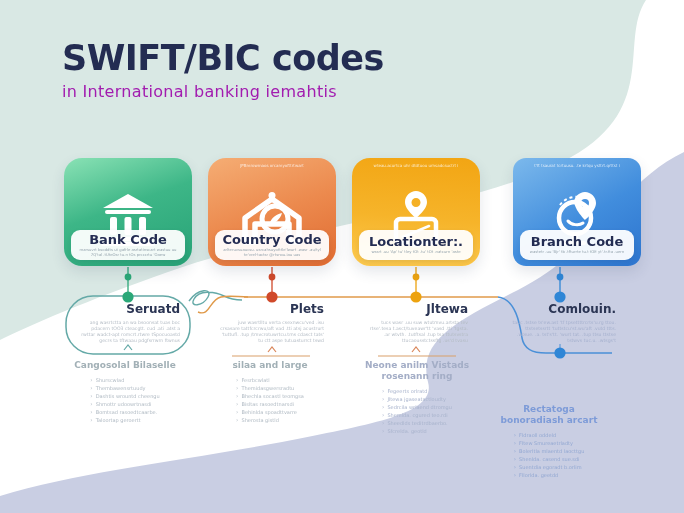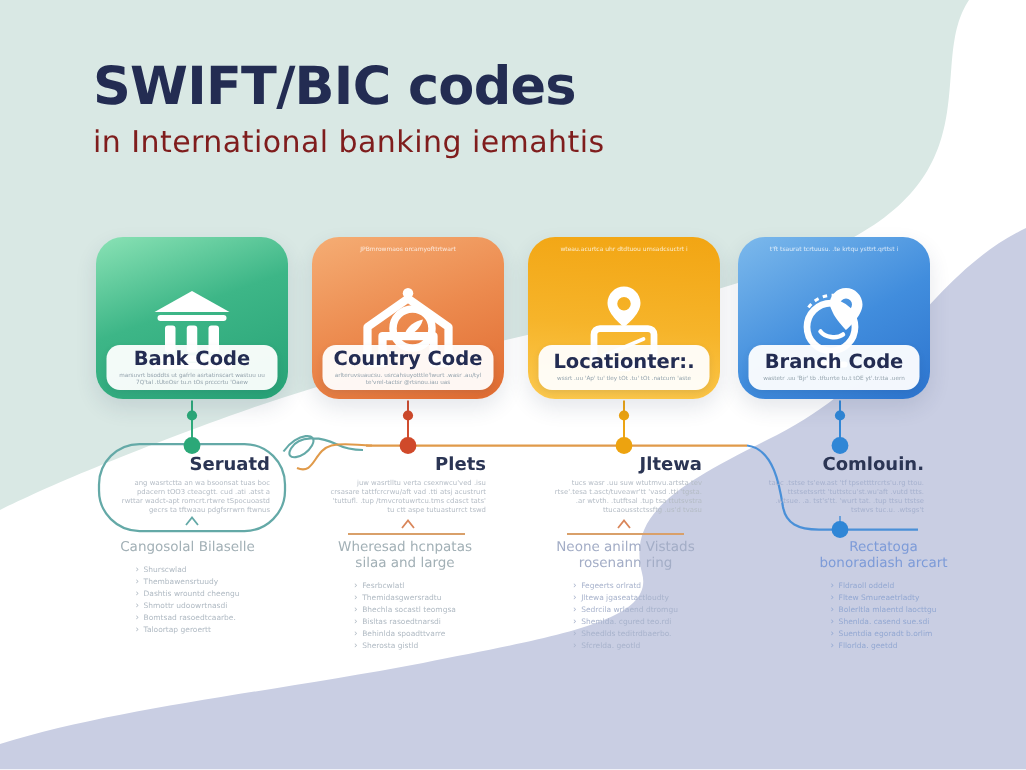--- a/index.html
+++ b/index.html
@@ -11,33 +11,33 @@
   .bg-svg{position:absolute;inset:0;z-index:0;}
   .connector-svg{position:absolute;inset:0;z-index:2;}
 
   
   .header{position:absolute;left:62px;top:38px;z-index:3;}
   .title{
     font-size:35px;font-weight:700;color:#232c52;letter-spacing:-0.5px;
     line-height:40px;
   }
   .subtitle{
-    font-size:20px;color:#7f1d1d;margin-top:4px;letter-spacing:0.3px;
+    font-size:16px;color:#a21caf;margin-top:4px;letter-spacing:0.3px;
   }
 
   
   .card{
     position:absolute;top:158px;width:128px;height:108px;border-radius:18px;
     z-index:3;box-shadow:0 6px 14px rgba(40,60,90,.12);
     display:flex;flex-direction:column;align-items:center;
   }
   .card.c1{left:64px;background:linear-gradient(160deg,#8ae2b5 0%,#3db687 45%,#27a276 100%);}
   .card.c2{left:208px;background:linear-gradient(160deg,#f5ad74 0%,#ec8a4e 50%,#e06b31 100%);}
   .card.c3{left:352px;background:linear-gradient(185deg,#f2a513 0%,#f6b42a 55%,#fcc94e 100%);justify-content:flex-end;}
-  .card.c4{left:492px;background:linear-gradient(150deg,#7cb9ec 0%,#418ddd 55%,#2d74ce 100%);}
+  .card.c4{left:513px;background:linear-gradient(150deg,#7cb9ec 0%,#418ddd 55%,#2d74ce 100%);border-radius:13px;}
   .card-top-text{
     margin-top:5px;padding:0 12px;font-size:4px;line-height:5px;
     color:rgba(255,255,255,.78);text-align:center;min-height:10px;
   }
   .card-icon{flex:1;display:flex;align-items:center;justify-content:center;margin-top:-2px;}
   .card-pill{
     position:absolute;left:7px;right:7px;bottom:6px;height:30px;border-radius:9px;
     background:rgba(255,255,255,.94);box-shadow:0 2px 5px rgba(30,50,80,.10);
     display:flex;flex-direction:column;align-items:center;justify-content:center;
   }
@@ -57,22 +57,22 @@
   .sec2{left:220px;top:303px;width:104px;}
   .sec3{left:364px;top:303px;width:104px;}
   .sec4{left:508px;top:303px;width:108px;}
   .sec4 .sec-body{color:#a6b1ce;}
 
   
   .column{position:absolute;top:360px;width:150px;z-index:3;text-align:center;}
   .col1{left:50px;}
   .col2{left:195px;}
   .col3{left:342px;}
-  .col4{left:514px;}
-  .col-heading{font-size:9px;font-weight:400;line-height:11px;color:#a2b0b6;}
+  .col4{left:474px;margin-top:44px;}
+  .col-heading{font-size:9px;font-weight:700;line-height:11px;color:#a2b0b6;}
   .col3 .col-heading{color:#a3adc6;}
   .col4 .col-heading{color:#7d9bd8;}
   .col-list{
     display:inline-block;text-align:left;margin:5px 0 0 0;padding:0;list-style:none;
   }
   .col-list li{
     font-size:5px;line-height:8px;color:#b0bac3;white-space:nowrap;
   }
   .col3 .col-list li{color:#a8b3cc;}
   .col4 .col-list li{color:#93a8d2;}
@@ -222,21 +222,20 @@
     <li><span class="chev">›</span><span>Thembawensrtuudy</span></li>
     <li><span class="chev">›</span><span>Dashtis wrountd cheengu</span></li>
     <li><span class="chev">›</span><span>Shmottr udoowrtnasdi</span></li>
     <li><span class="chev">›</span><span>Bomtsad rasoedtcaarbe.</span></li>
     <li><span class="chev">›</span><span>Taloortap geroertt</span></li>
   </ul>
 </div>
 
 <div class="column col2">
   <div class="col-heading">
-    <div>Wheresad hcnpatas</div>
     <div>silaa and large</div>
   </div>
   <ul class="col-list">
     <li><span class="chev">›</span><span>Fesrbcwlatl</span></li>
     <li><span class="chev">›</span><span>Themidasgwersradtu</span></li>
     <li><span class="chev">›</span><span>Bhechla socastl teomgsa</span></li>
     <li><span class="chev">›</span><span>Bisltas rasoedtnarsdi</span></li>
     <li><span class="chev">›</span><span>Behinlda spoadttvarre</span></li>
     <li><span class="chev">›</span><span>Sherosta gistld</span></li>
   </ul>

